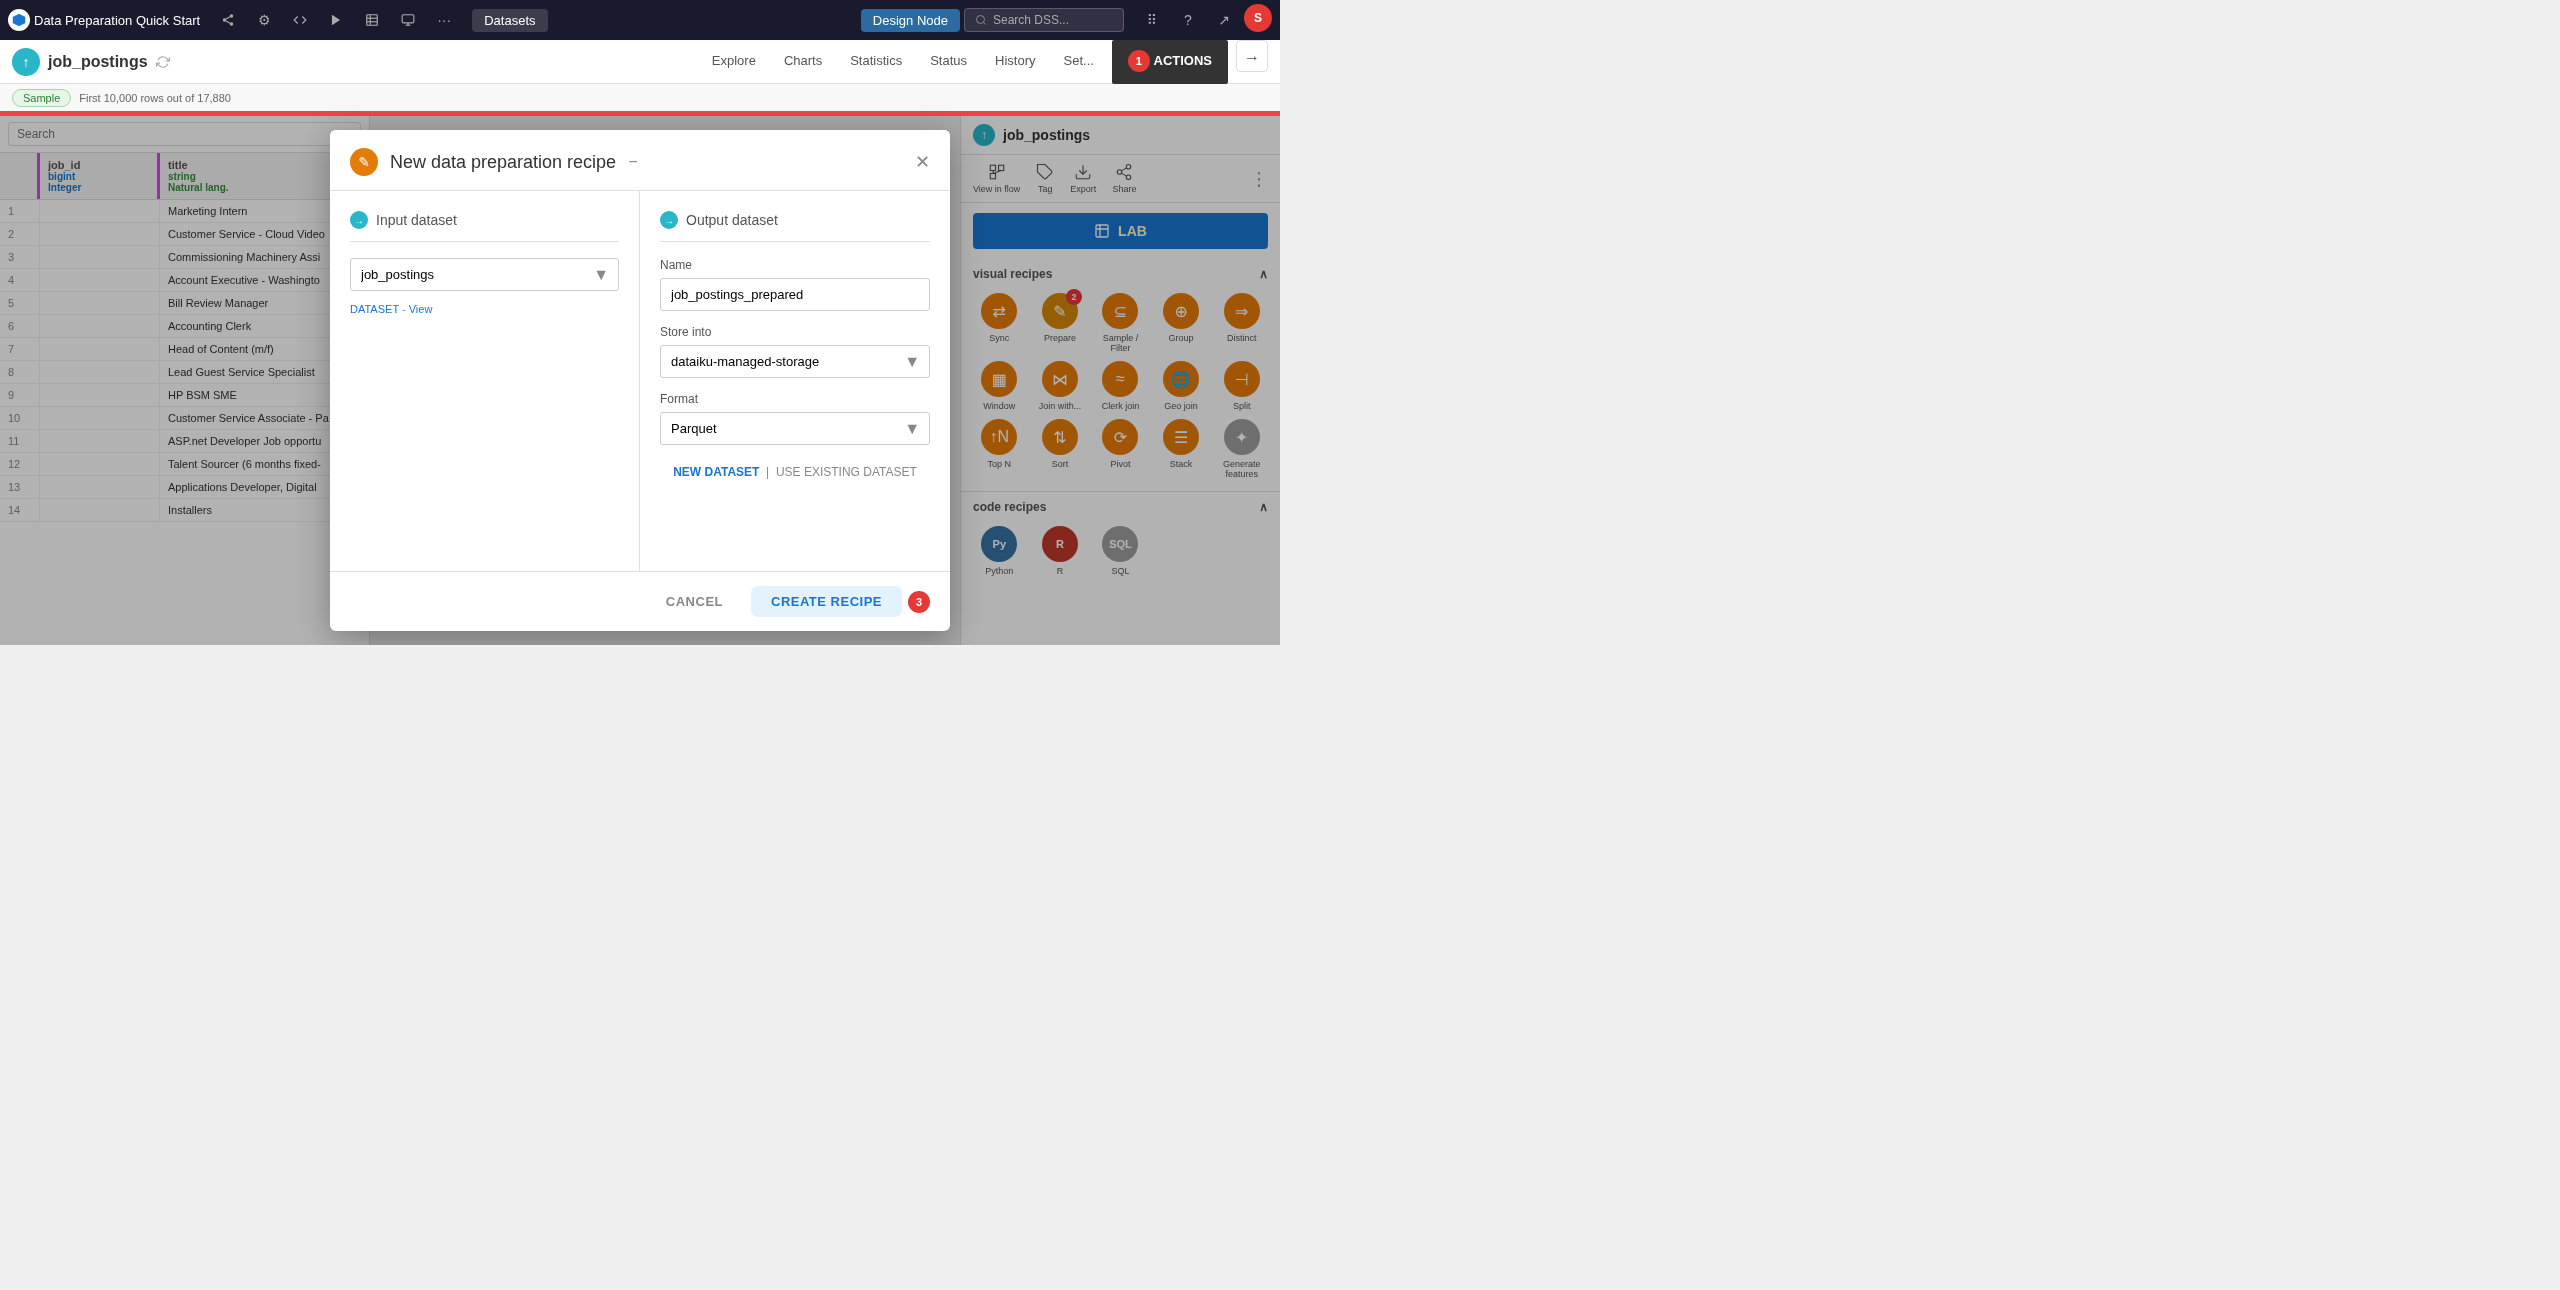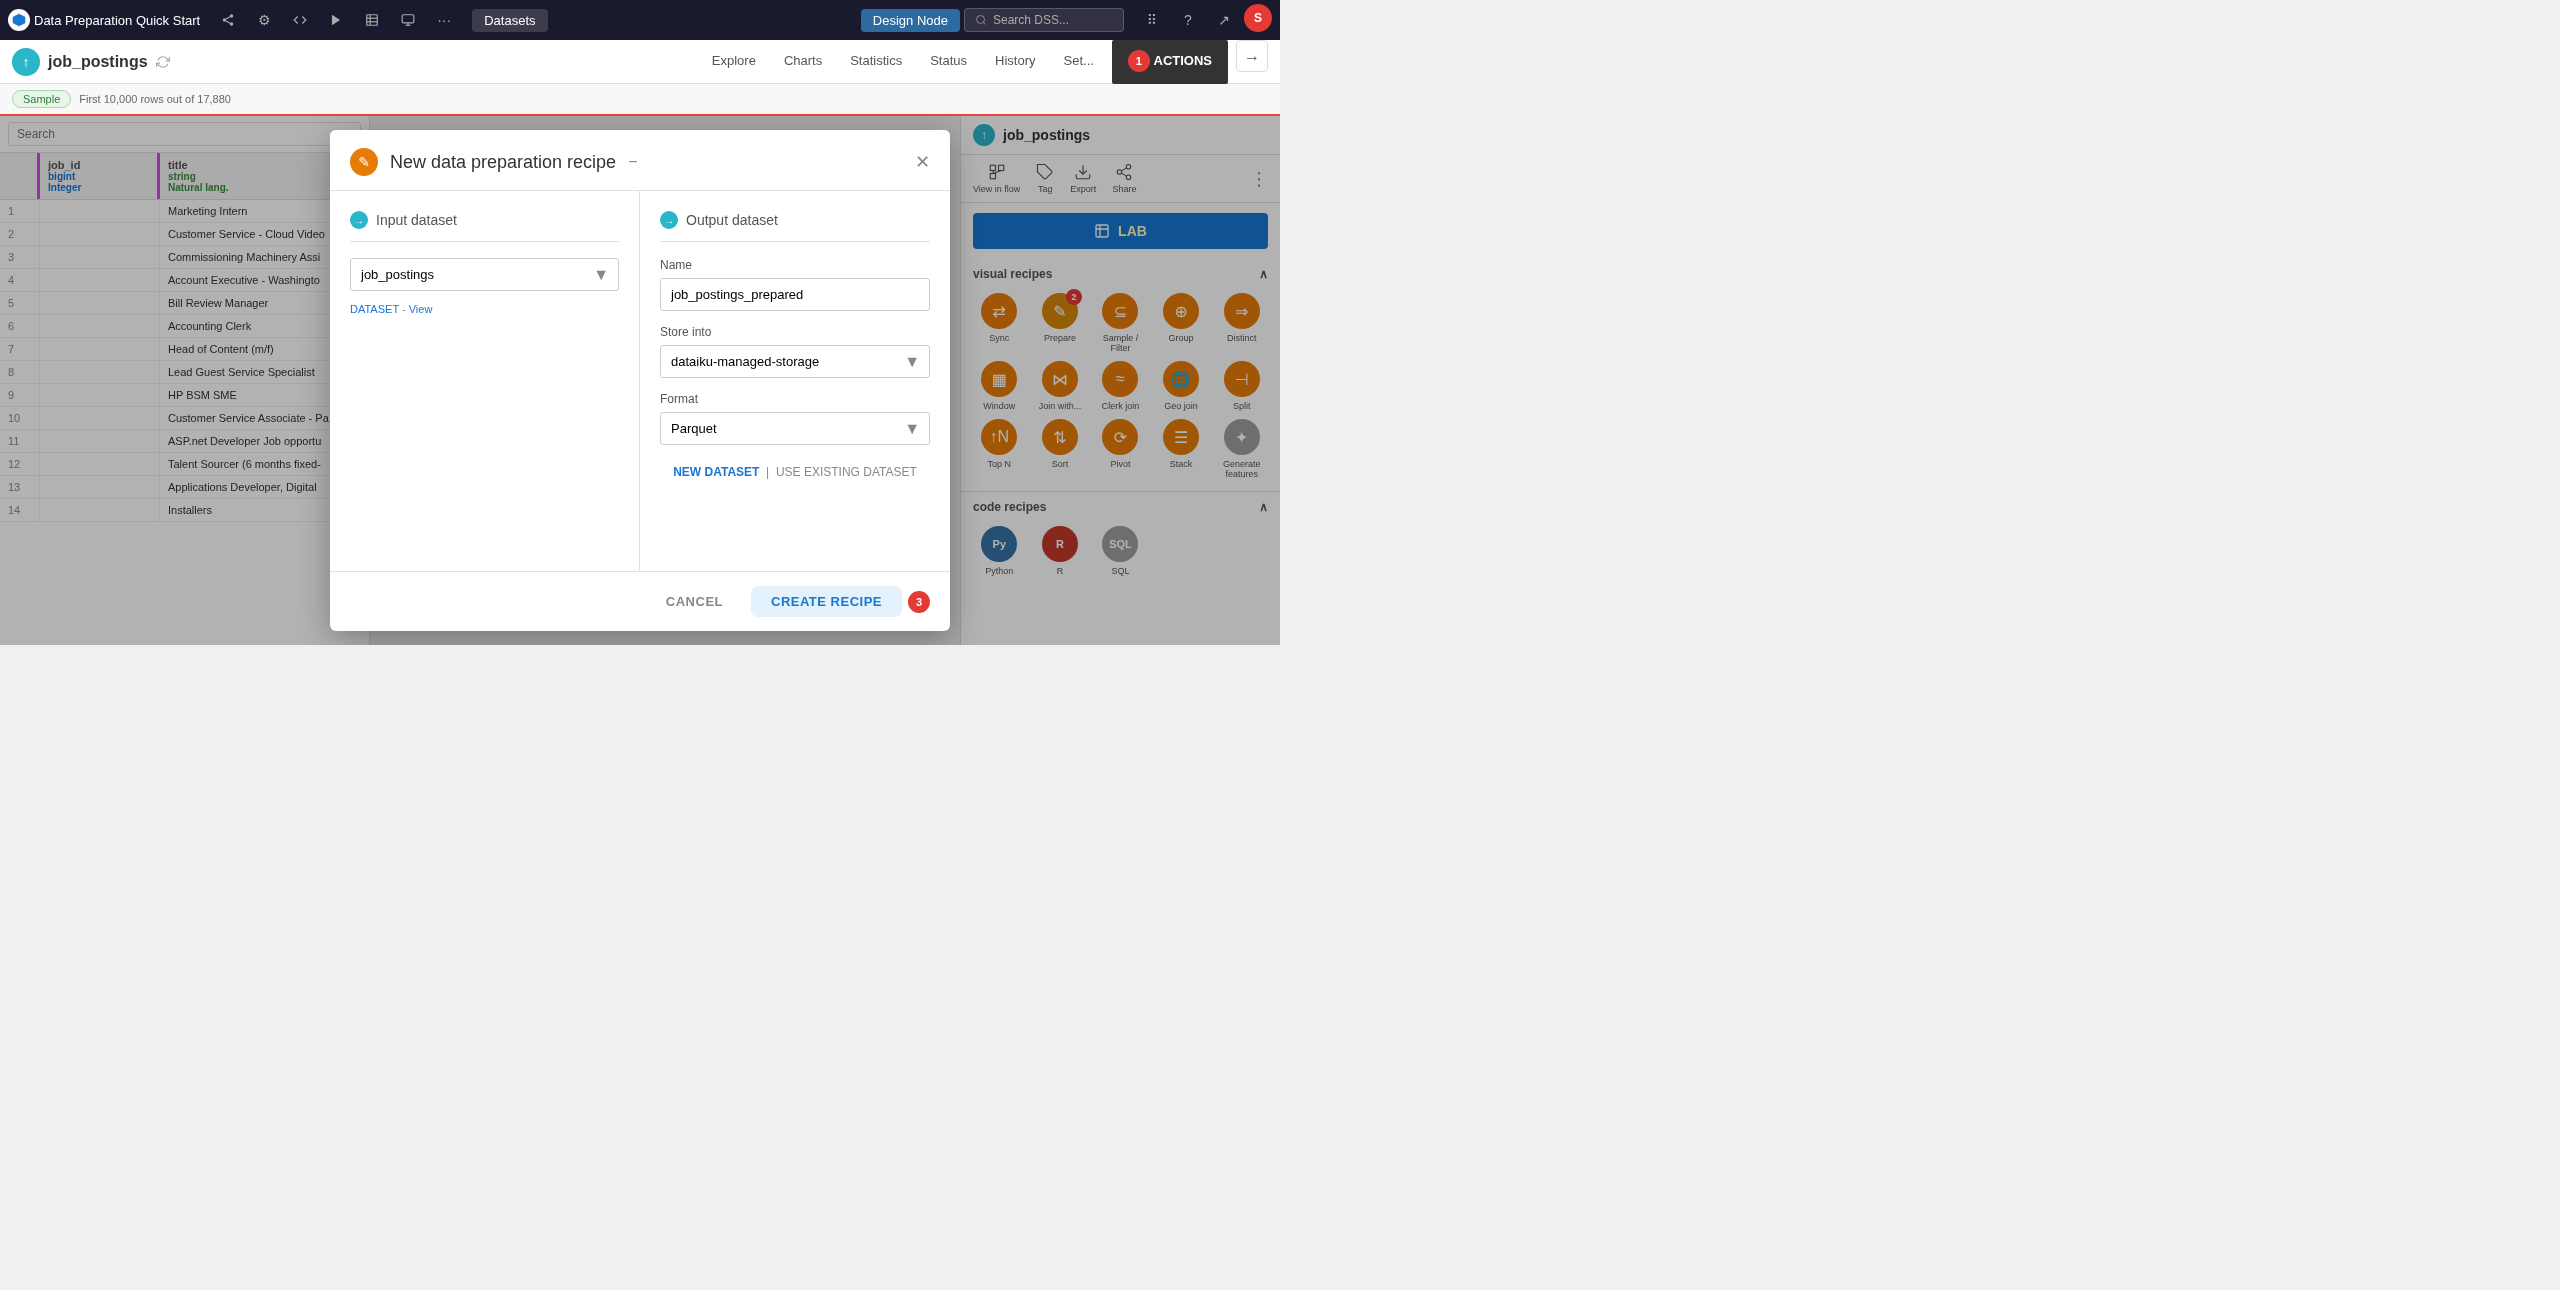--- a/index.html
+++ b/index.html
@@ -125,21 +125,21 @@
       margin-left: 8px;
     }
 
     
     .sub-header {
       background: #f8f8f8;
       height: 32px;
       display: flex;
       align-items: center;
       padding: 0 12px;
-      border-bottom: 2px solid #ef4444;
+      border-bottom: 5px solid #ef4444;
       gap: 8px;
     }
     .sample-badge {
       background: #e8f5e9;
       color: #2e7d32;
       border: 1px solid #a5d6a7;
       border-radius: 12px;
       padding: 2px 10px;
       font-size: 11px;
       font-weight: 500;

